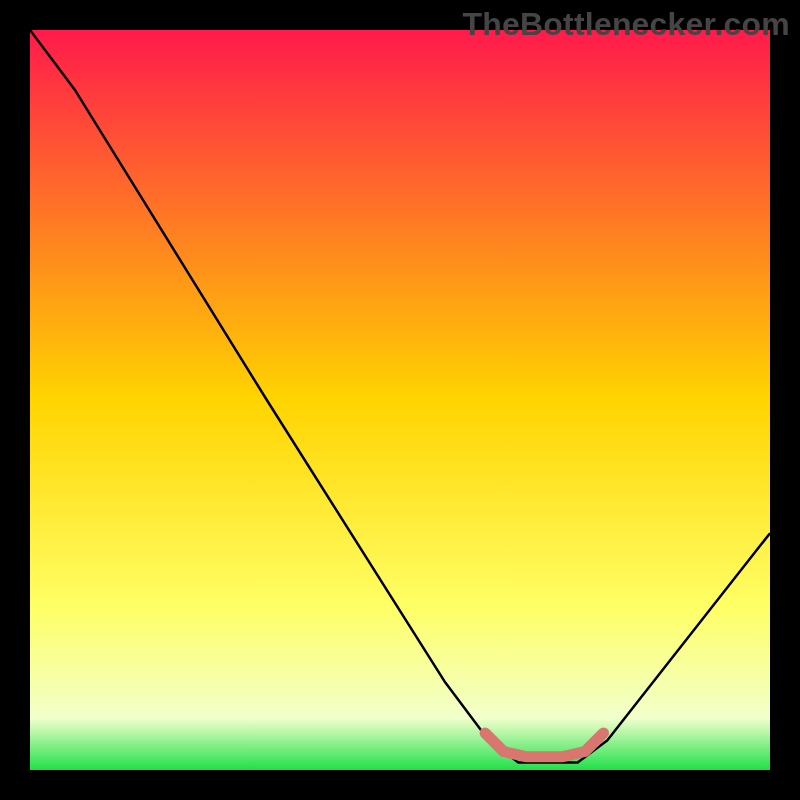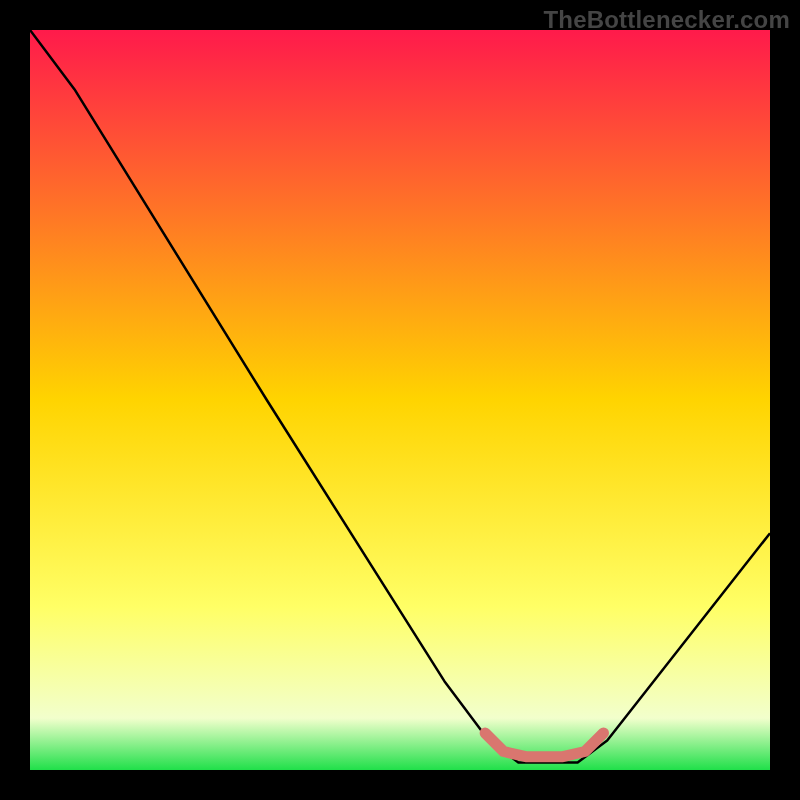--- a/index.html
+++ b/index.html
@@ -15,21 +15,21 @@
     width: 800px;
     height: 800px;
     background: #000;
     position: relative;
   }
   .watermark {
     position: absolute;
     top: 6px;
     right: 10px;
     color: #454545;
-    font-size: 24px;
+    font-size: 32px;
     font-weight: bold;
     z-index: 5;
     letter-spacing: 0.2px;
   }
   .plot {
     position: absolute;
     left: 30px;
     top: 30px;
     width: 740px;
     height: 740px;

